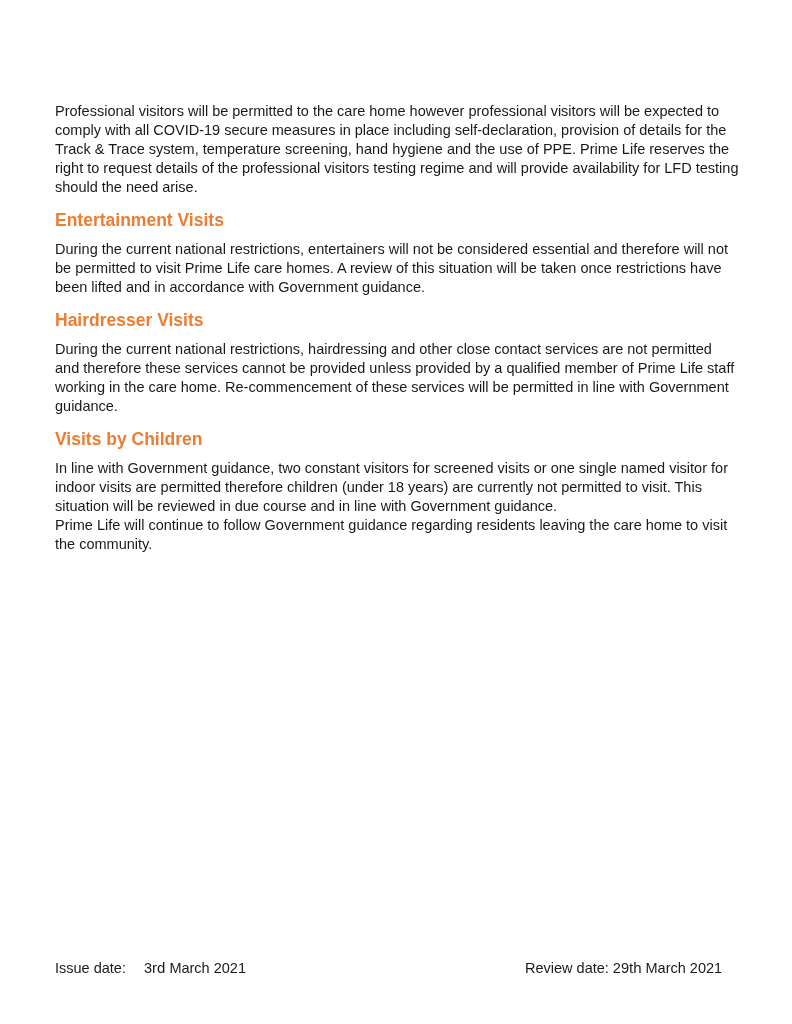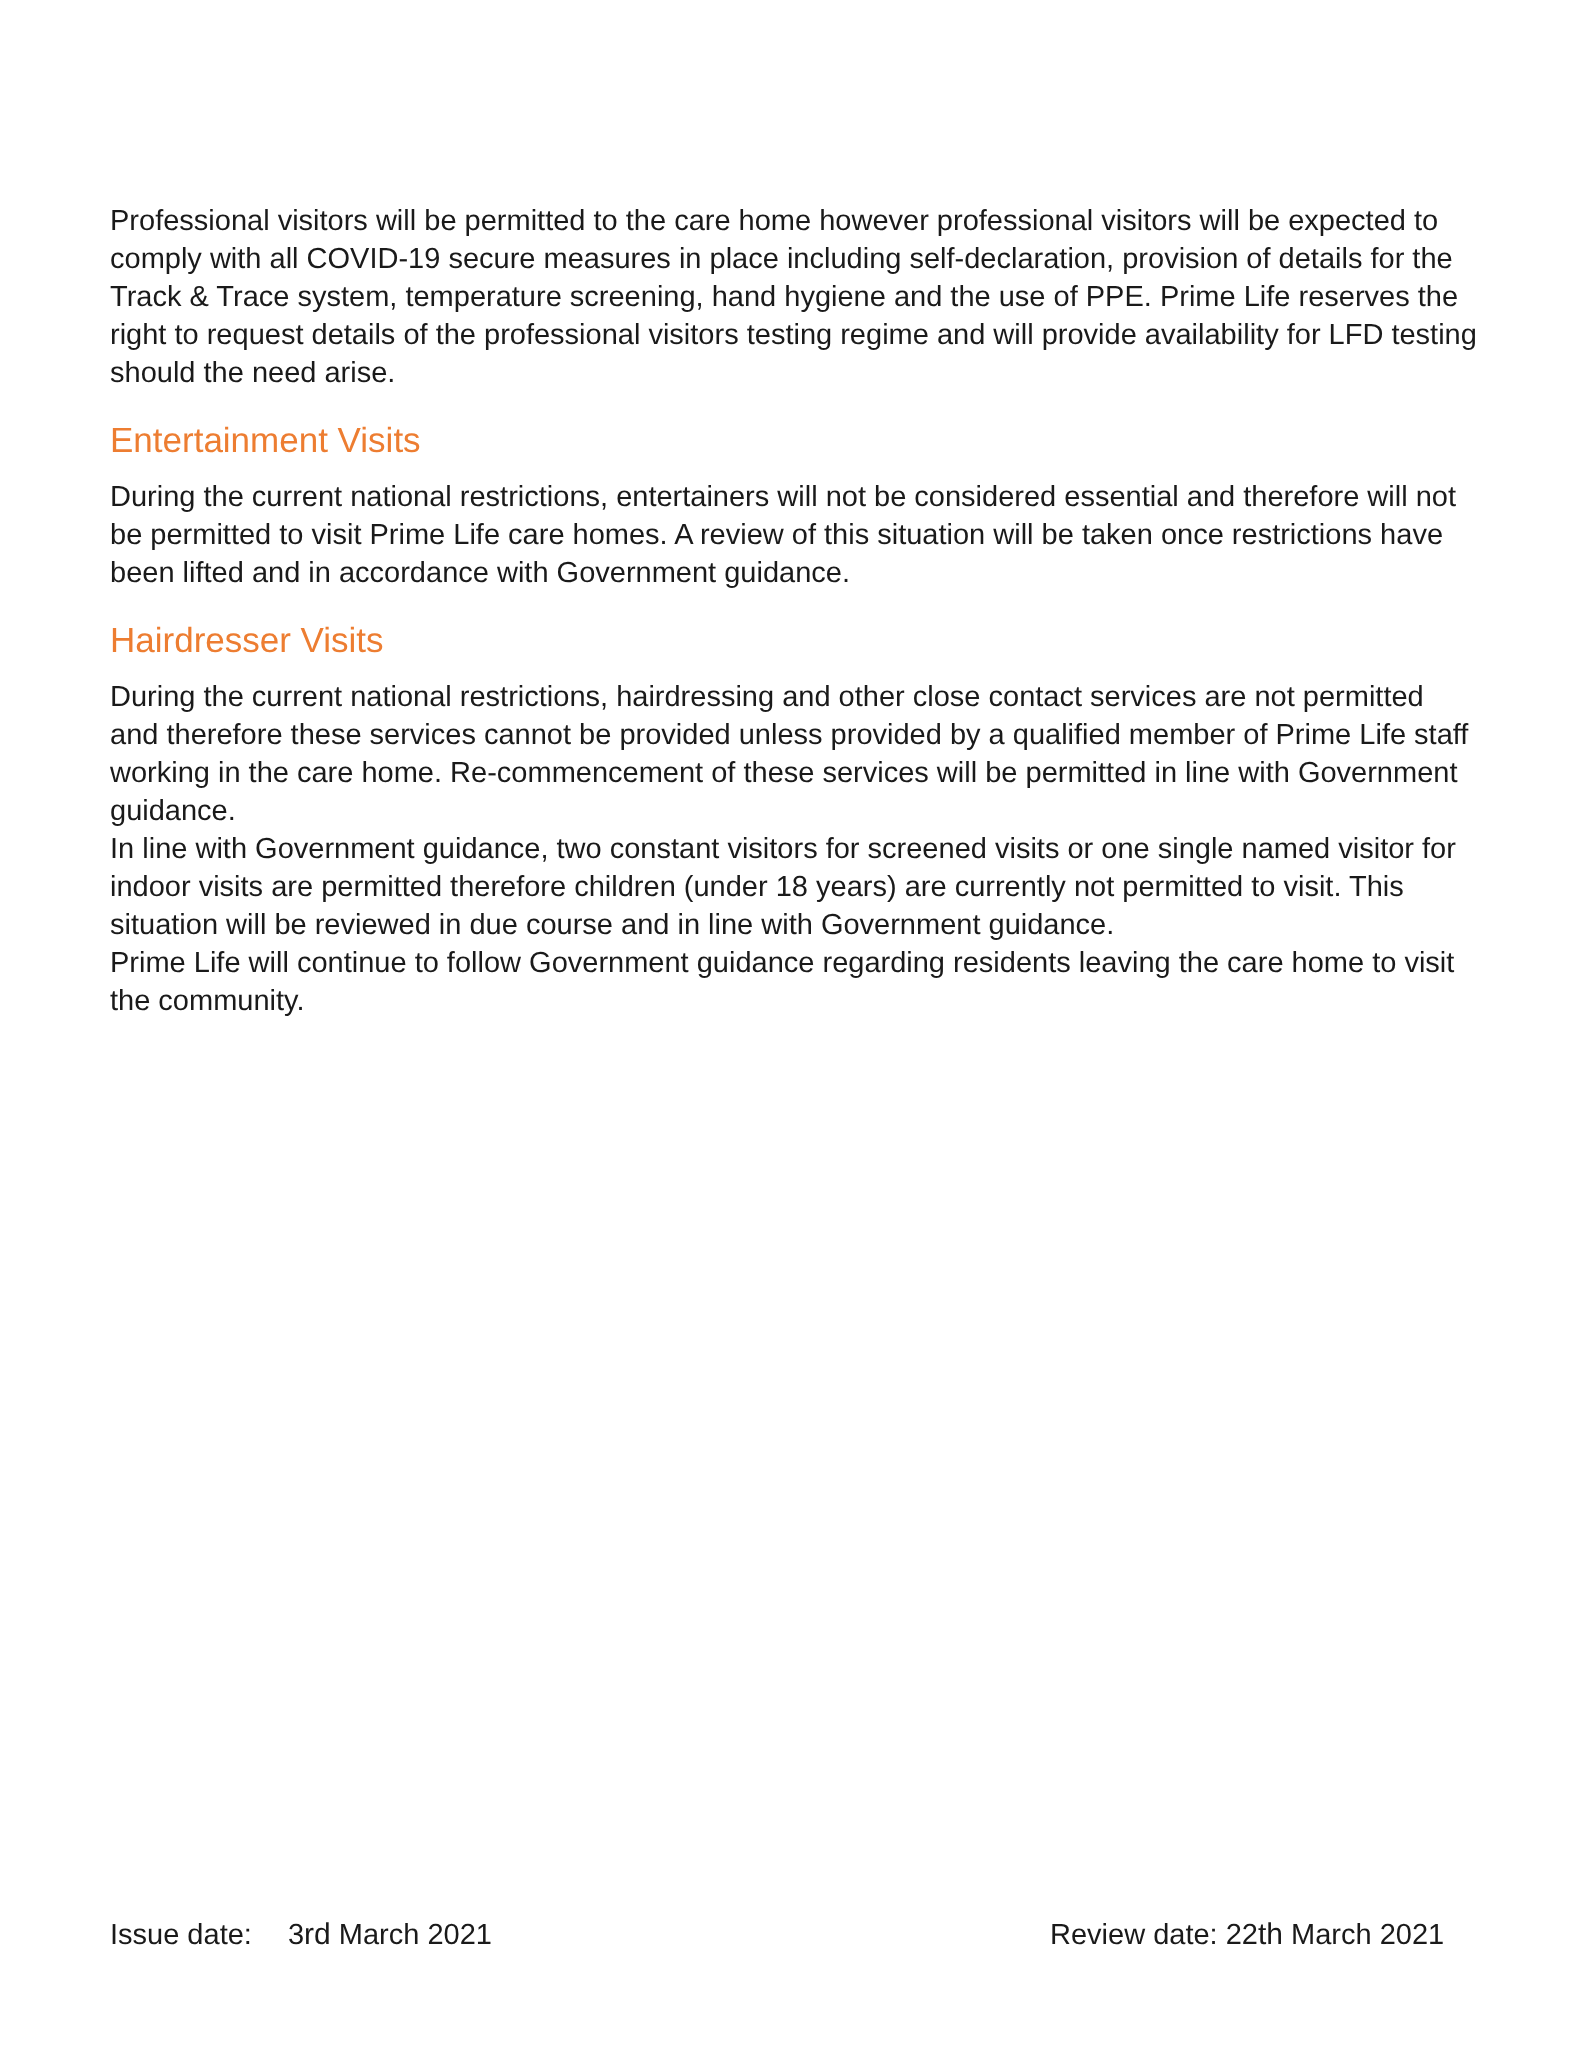--- a/index.html
+++ b/index.html
@@ -27,21 +27,21 @@
   .body-text {
     font-size: 14.5px;
     line-height: 19px;
     color: var(--text, #1a1a1a);
     text-align: left;
     margin: 0;
   }
   .section-heading {
     font-size: 17.5px;
     line-height: 22px;
-    font-weight: 400;
+    font-weight: 700;
     color: var(--accent, #ED7D31);
     margin: 12px 0 9px 0;
   }
   .footer-issue {
     position: absolute;
     left: 55px;
     top: 960px;
     font-size: 14.5px;
     color: var(--text, #1a1a1a);
     white-space: nowrap;
@@ -72,23 +72,24 @@
   <div class="content">
 
     <p class="body-text">Professional visitors will be permitted to the care home however professional visitors will be expected to comply with all COVID-19 secure measures in place including self-declaration, provision of details for the Track &amp; Trace system, temperature screening, hand hygiene and the use of PPE. Prime Life reserves the right to request details of the professional visitors testing regime and will provide availability for LFD testing should the need arise.</p>
 
     <h2 class="section-heading">Entertainment Visits</h2>
     <p class="body-text">During the current national restrictions, entertainers will not be considered essential and therefore will not be permitted to visit Prime Life care homes. A review of this situation will be taken once restrictions have been lifted and in accordance with Government guidance.</p>
 
     <h2 class="section-heading">Hairdresser Visits</h2>
     <p class="body-text">During the current national restrictions, hairdressing and other close contact services are not permitted and therefore these services cannot be provided unless provided by a qualified member of Prime Life staff working in the care home. Re-commencement of these services will be permitted in line with Government guidance.</p>
 
+    <h2 class="section-heading">Visits by Children</h2>
     <p class="body-text">In line with Government guidance, two constant visitors for screened visits or one single named visitor for indoor visits are permitted therefore children (under 18 years) are currently not permitted to visit. This situation will be reviewed in due course and in line with Government guidance.</p>
 
 
     <p class="body-text">Prime Life will continue to follow Government guidance regarding residents leaving the care home to visit the community.</p>
 
   </div>
 
   <div class="footer-issue"><span>Issue date:</span><span class="tab-space"></span><span>3</span><sup class="ordinal">rd</sup><span> March 2021</span></div>
 
-  <div class="footer-review"><span>Review date: </span><span>22</span><sup class="ordinal">th</sup><span> March 2021</span></div>
+  <div class="footer-review"><span>Review date: </span><span>29</span><sup class="ordinal">th</sup><span> March 2021</span></div>
 </div>
 
 </body></html>

